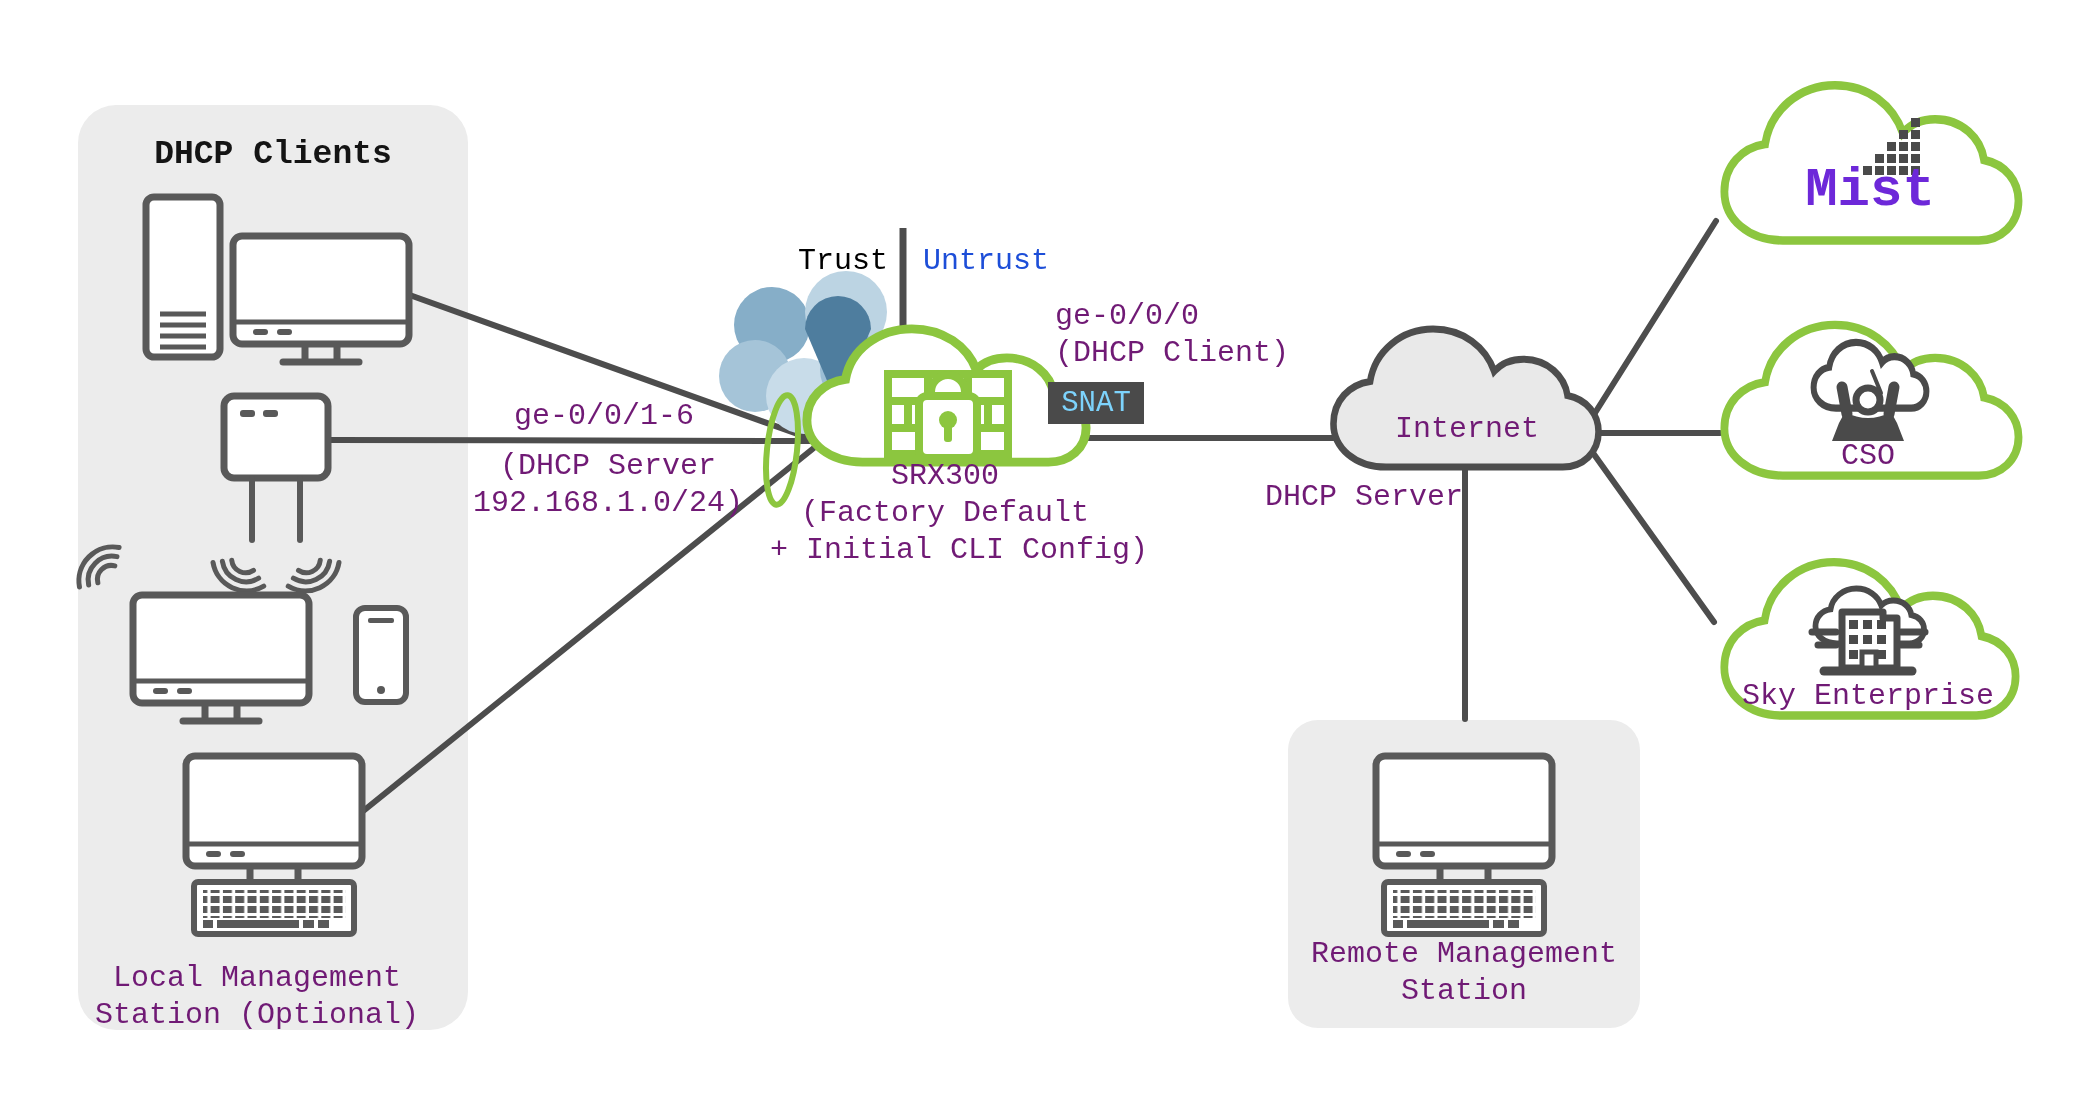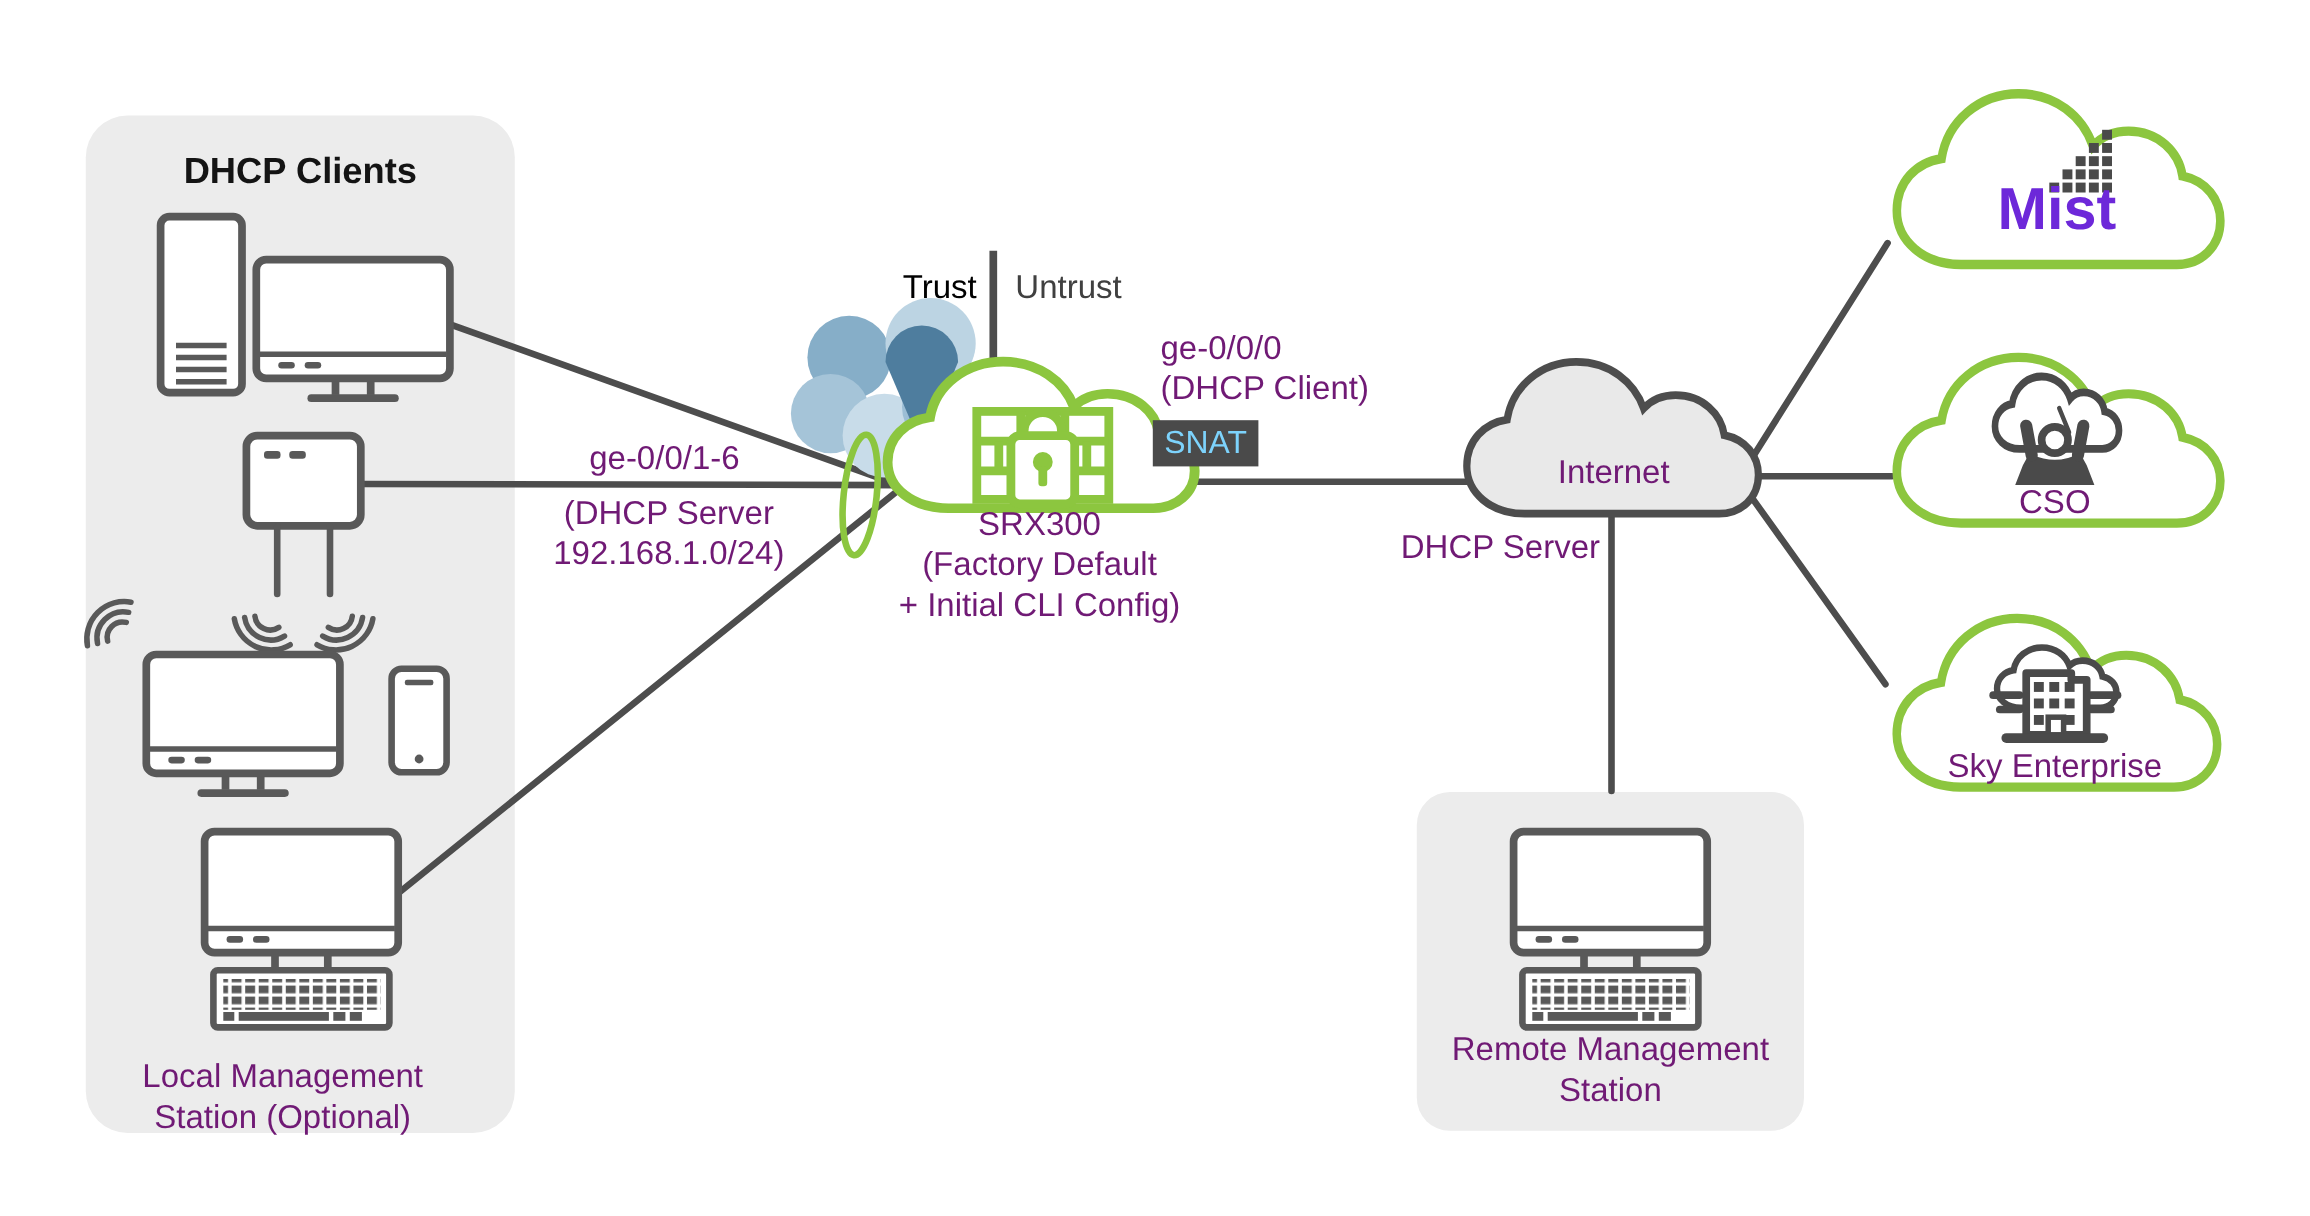--- a/index.html
+++ b/index.html
@@ -1,31 +1,31 @@
 <!DOCTYPE html>
 <html><head>
 <meta charset="utf-8">
 <style>
   html,body { margin:0; padding:0; background:#ffffff; }
   .stage {
     position:relative; width:2036px; height:1105px; background:#ffffff;
-    font-family:Liberation Sans, sans-serif; color:#1F1F1F; overflow:hidden;
+    font-family:Liberation Mono, monospace; color:#1F1F1F; overflow:hidden;
   }
   .panel { position:absolute; background:#ECECEC; z-index:1; }
   #panel-left  { left:78px;  top:105px; width:390px; height:925px; border-radius:38px; }
   #panel-remote{ left:1288px; top:720px; width:352px; height:308px; border-radius:30px; }
   svg.art { position:absolute; left:0; top:0; z-index:2; }
   .lbl {
     position:absolute; z-index:3; font-size:30px; line-height:37px;
     text-align:center; white-space:nowrap; color:#701a75;
   }
   .lbl span { display:block; }
   .title { font-weight:bold; font-size:33px; color:#141414; }
   .trust   { color:#000000; }
-  .untrust { color:#404040; }
+  .untrust { color:#1d4ed8; }
   .mist-word { font-weight:bold; font-size:54px; color:#6d28d9; }
   .badge {
     position:absolute; z-index:4; left:1048px; top:382px; width:96px; height:42px;
     background:#4A4A4A; color:#7dd3fc; font-size:29px;
     display:flex; align-items:center; justify-content:center;
   }
   .figure-id {
     position:absolute; left:2036px; top:724px; z-index:3;
     transform:rotate(-90deg); transform-origin:0 0;
     font-size:27px; color:#6E6E6E; white-space:nowrap; letter-spacing:1px;

